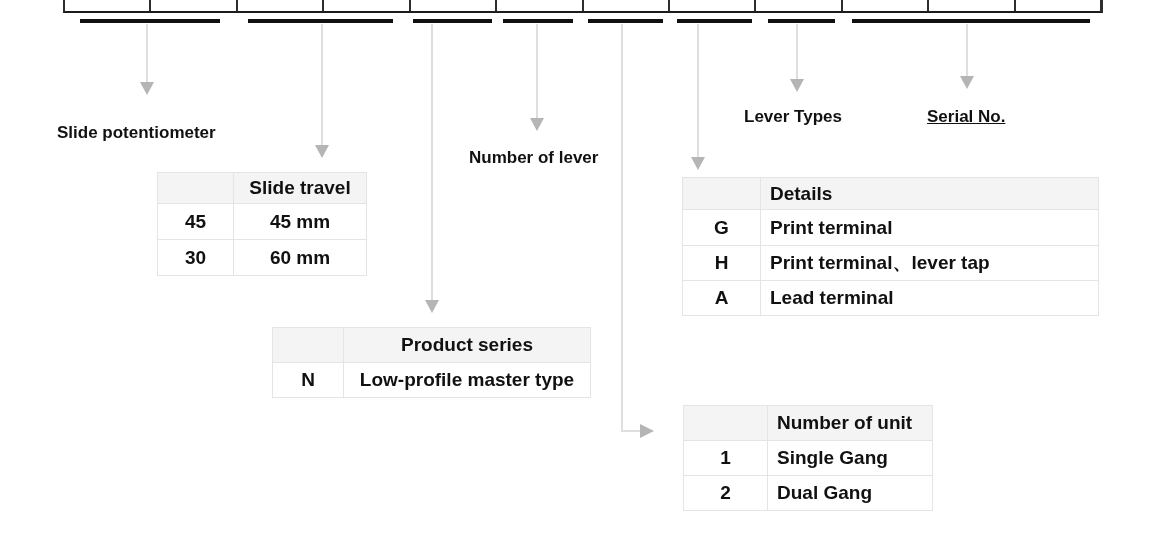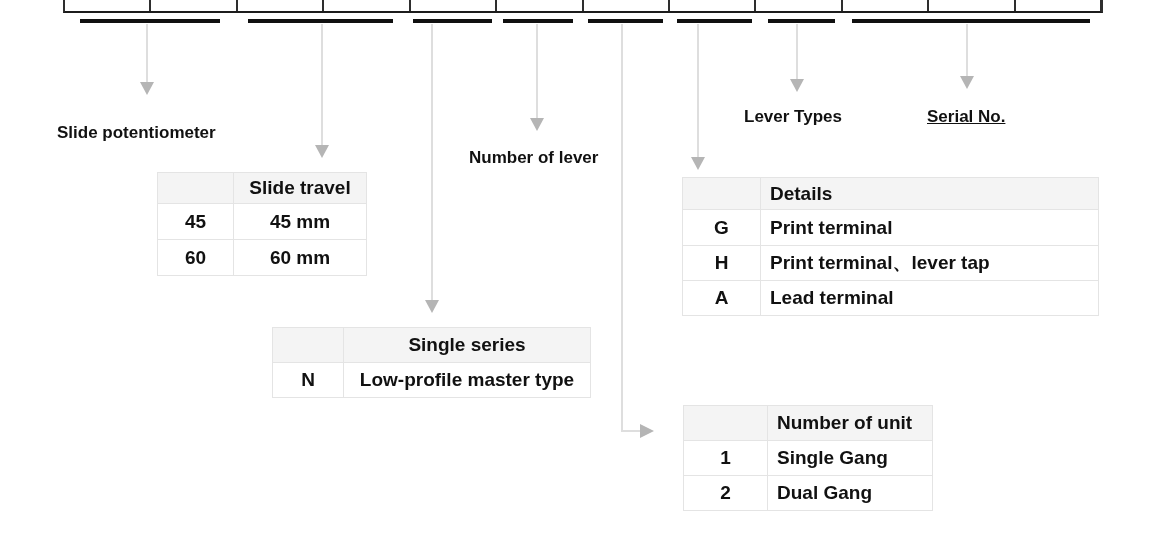--- a/index.html
+++ b/index.html
@@ -102,31 +102,31 @@
     <tbody>
         <tr style="height:31px;">
       <th style="width:76px;"></th>
       <th style="width:133px;">Slide travel</th>
     </tr>
     <tr style="height:36px;">
       <td>45</td>
       <td>45 mm</td>
     </tr>
     <tr style="height:36px;">
-      <td>60</td>
+      <td>30</td>
       <td>60 mm</td>
     </tr>
   </tbody>
     </table>
 
   <table class="lk" style="left:272px;top:327px;">
     <tbody>
         <tr style="height:35px;">
       <th style="width:71px;"></th>
-      <th style="width:247px;">Single series</th>
+      <th style="width:247px;">Product series</th>
     </tr>
     <tr style="height:35px;">
       <td>N</td>
       <td>Low-profile master type</td>
     </tr>
   </tbody>
     </table>
 
   <table class="lk" style="left:682px;top:177px;">
     <tbody>

